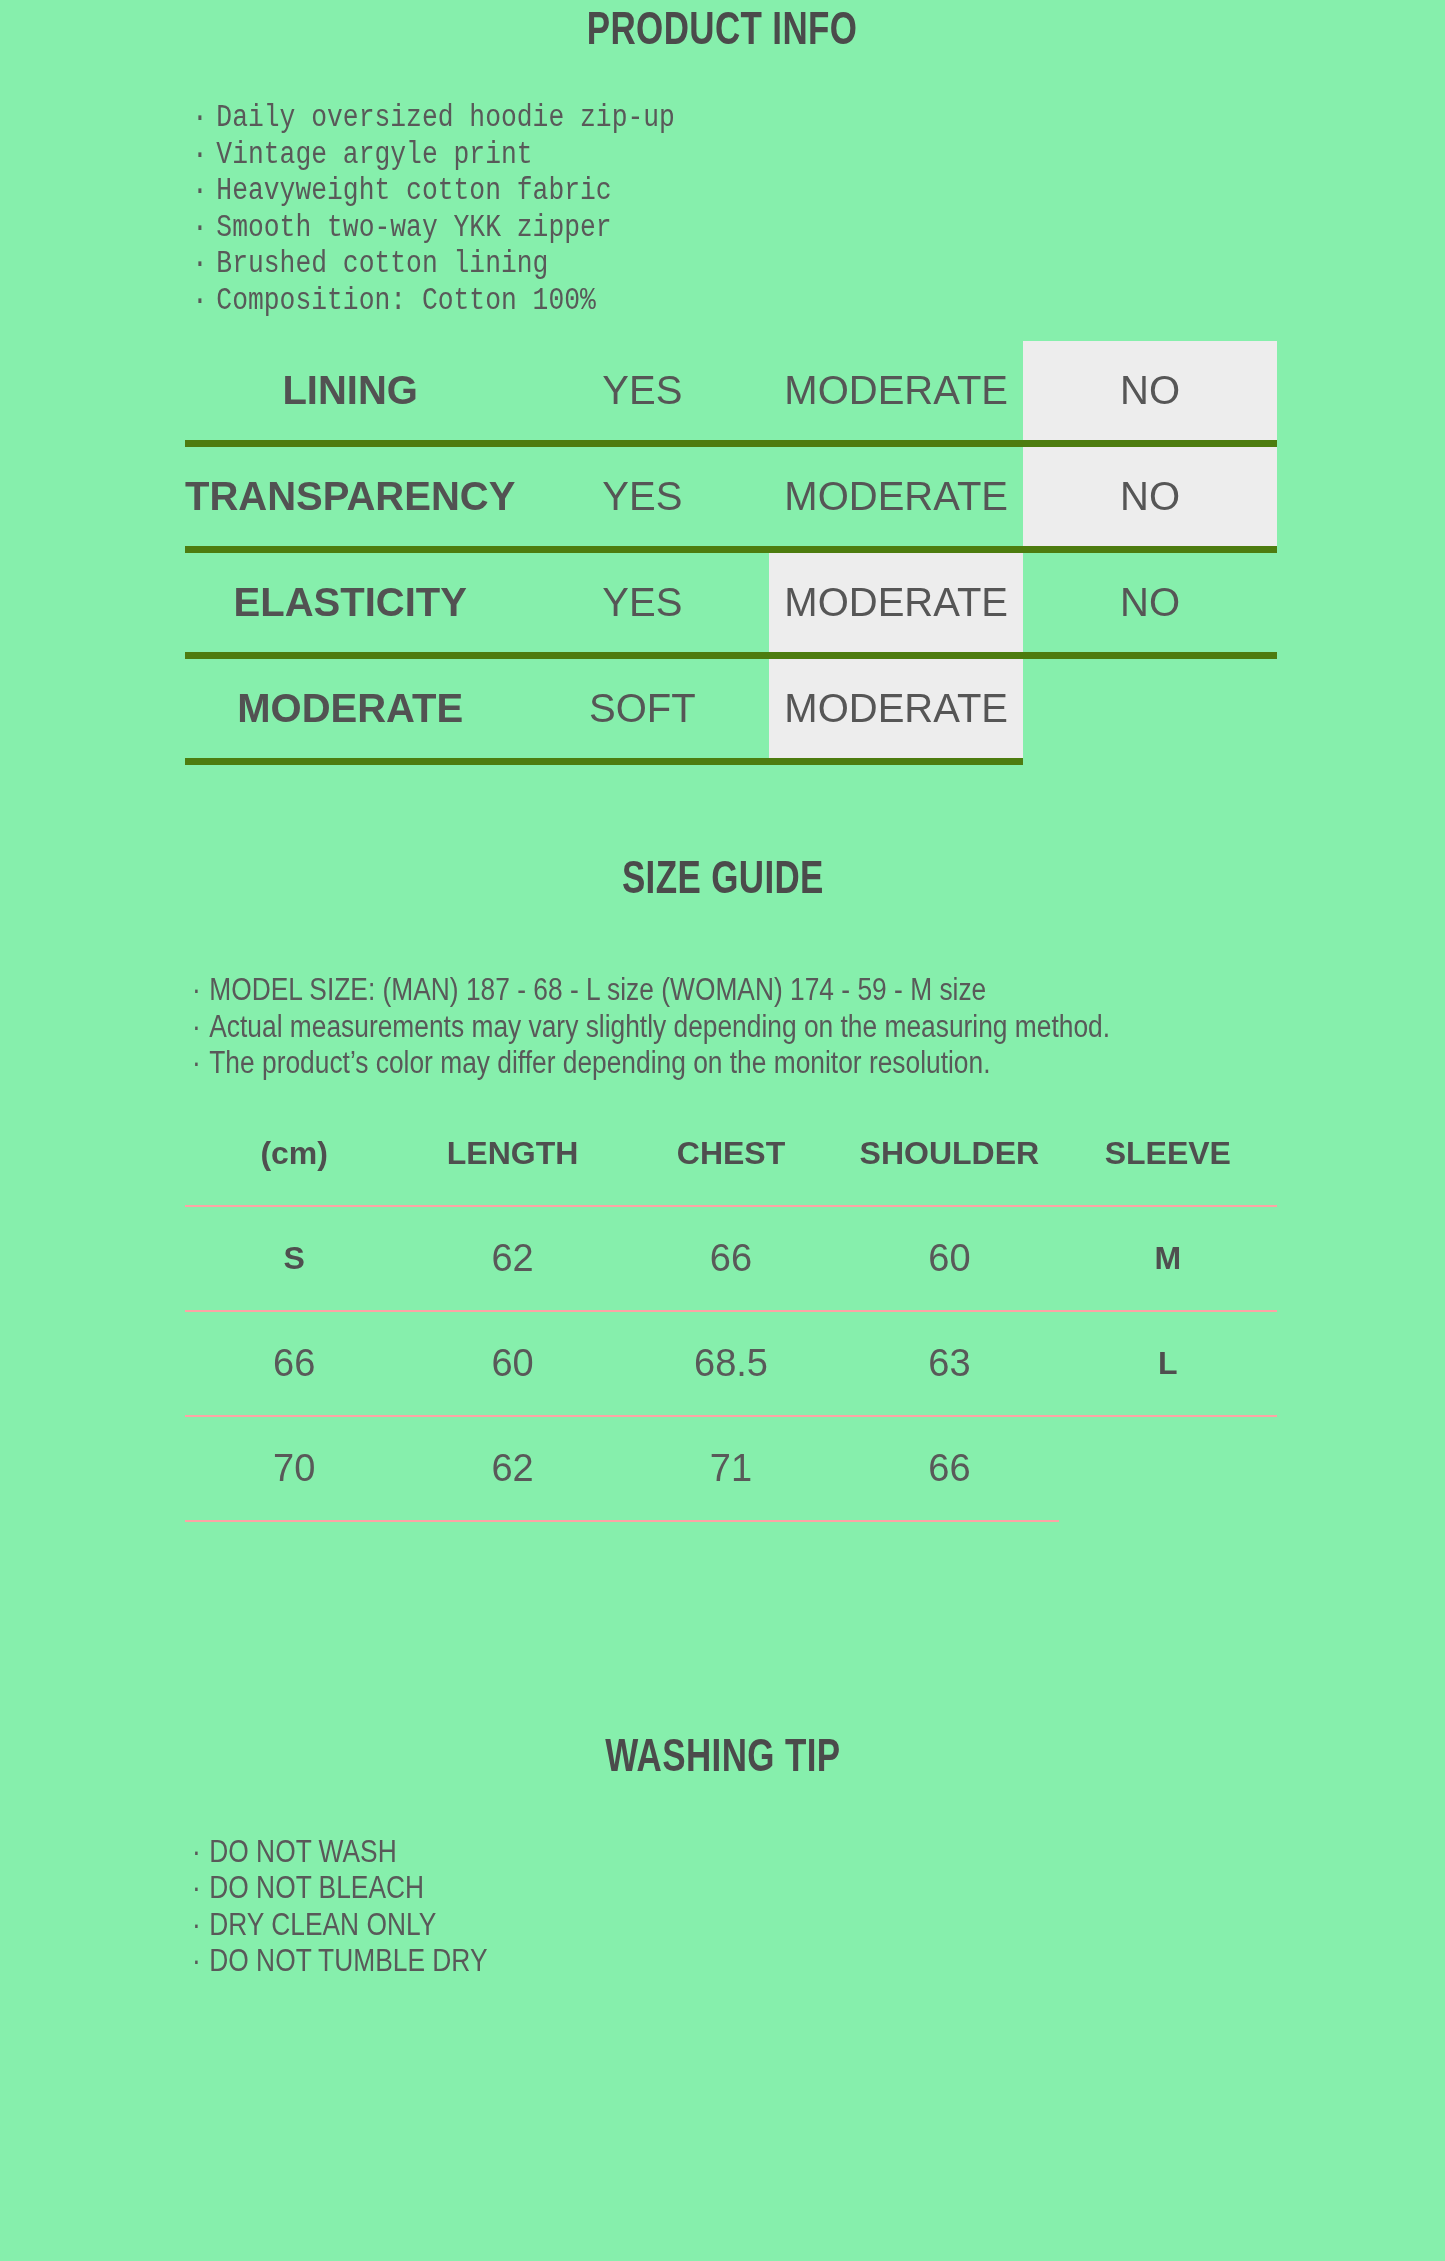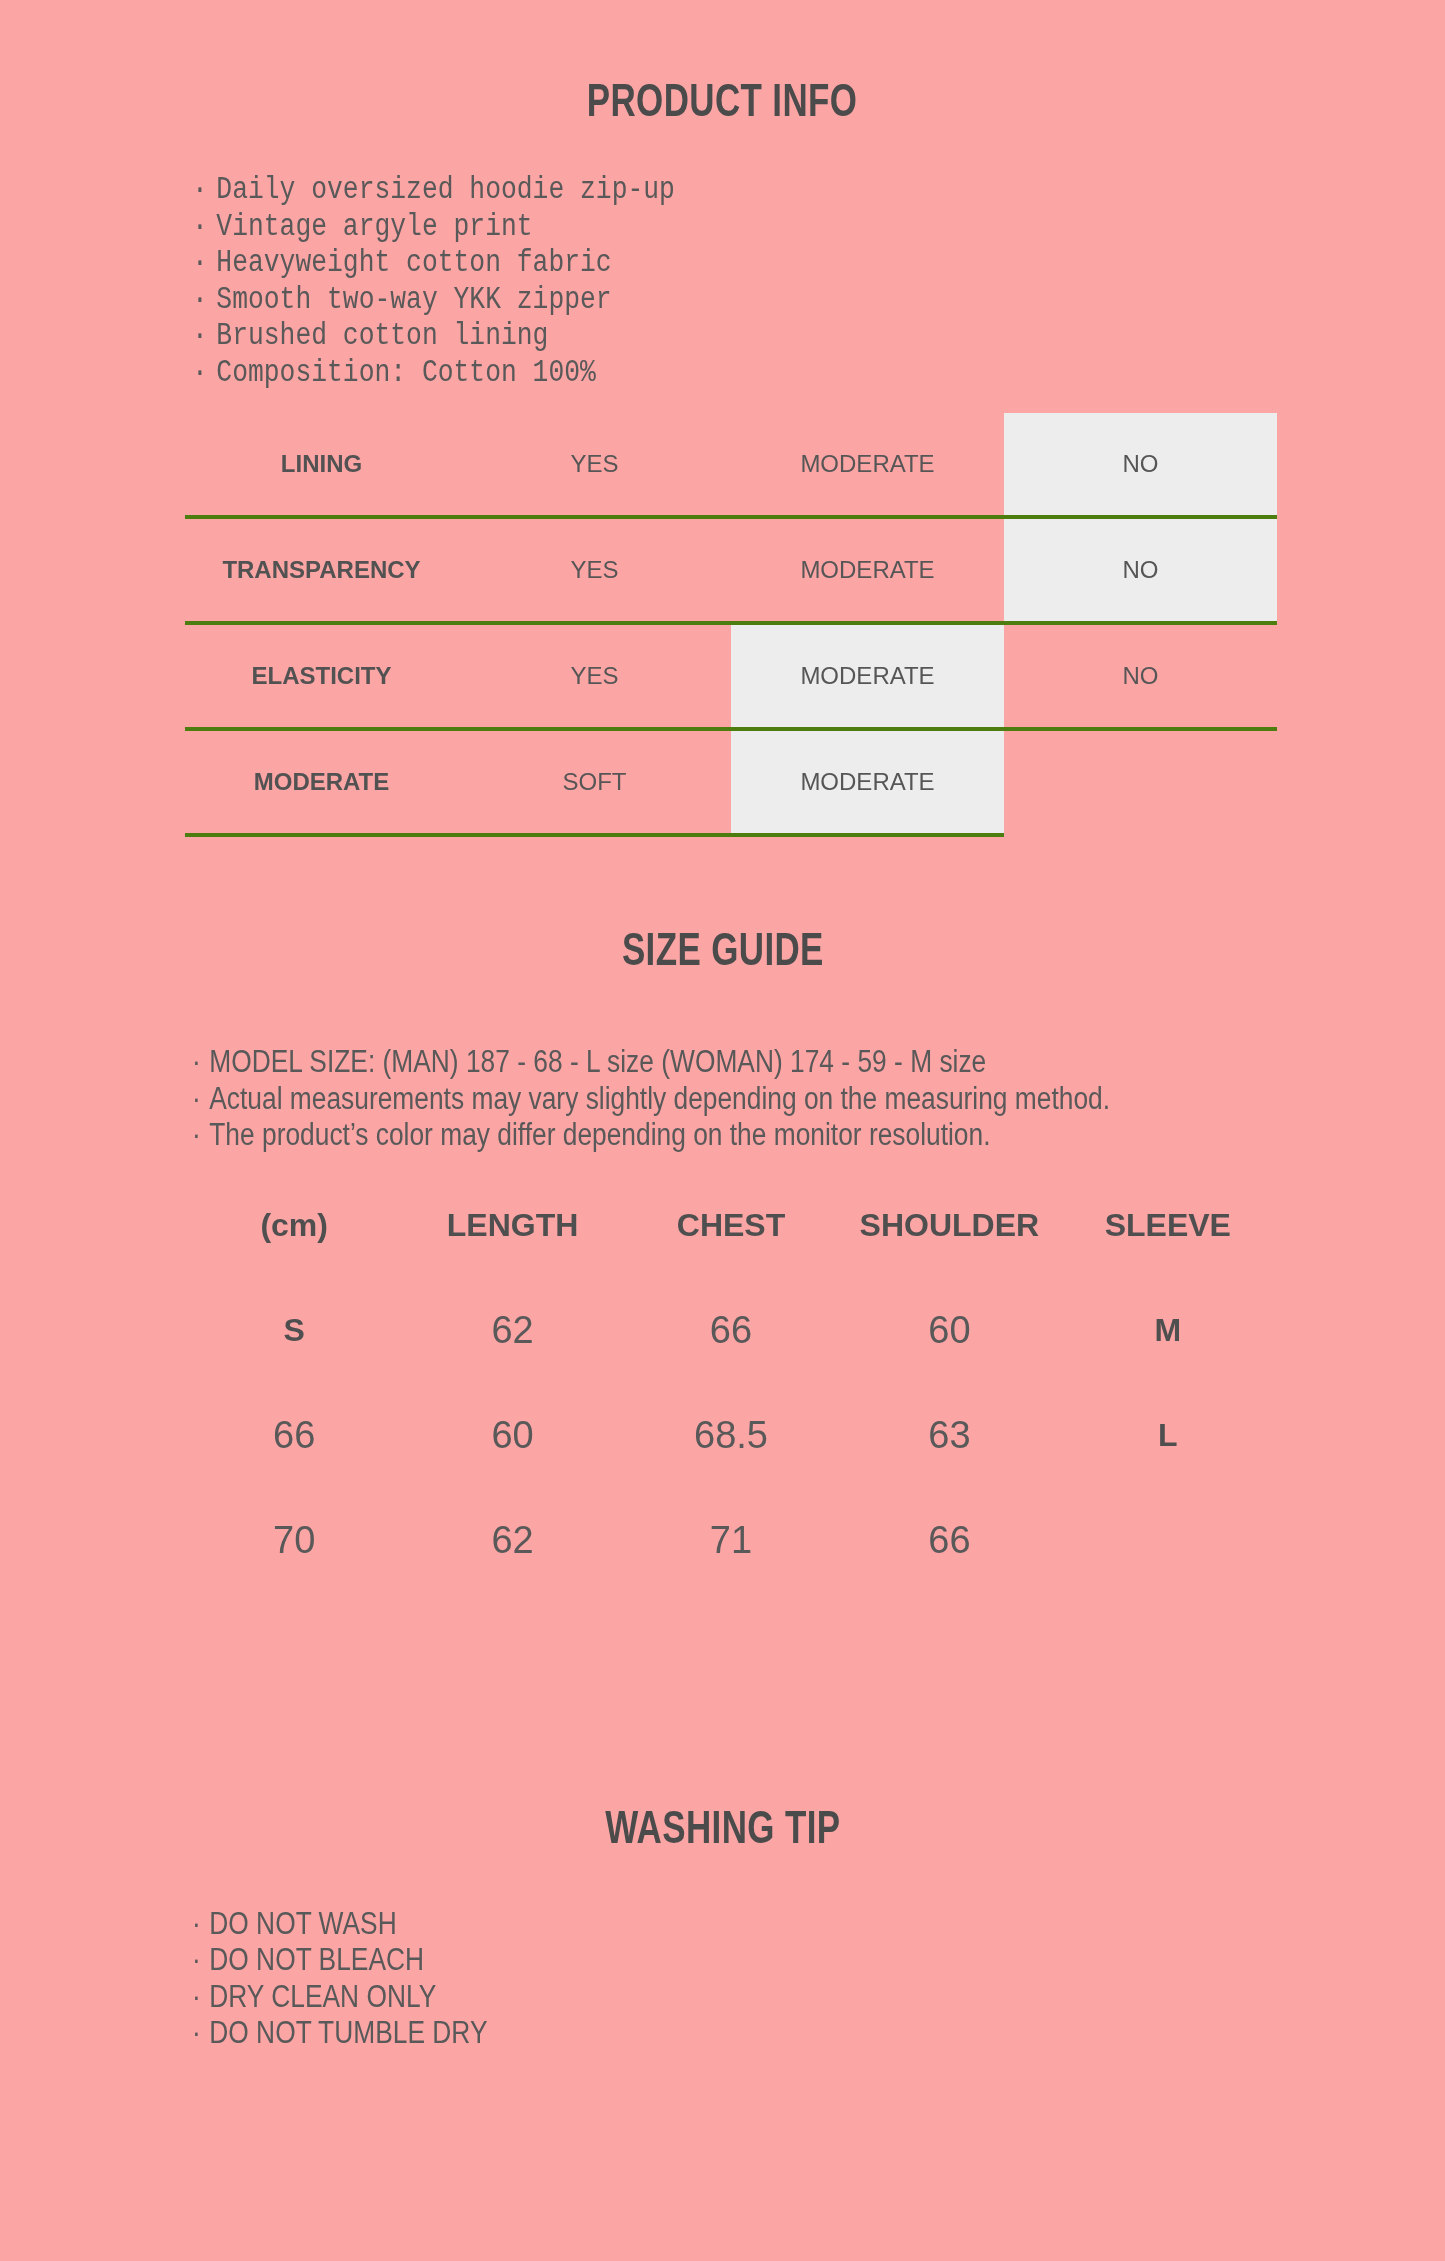--- a/index.html
+++ b/index.html
@@ -1,21 +1,20 @@
 <!DOCTYPE html>
 <html><head>
 <meta charset="utf-8">
 <style>
   html,body{margin:0;padding:0;background:#ffffff;}
   .page{
     position:relative;
     width:1445px;height:2261px;
     box-sizing:border-box;
-    padding-top:72px;
-    background:#fca5a5;
+    background:#86efac;
     font-family:"Liberation Sans", sans-serif;
     color:#595959;
     overflow:hidden;
   }
   
   h2.sec-title{
     margin:0;padding:0;
     text-align:center;
     font-size:46px;line-height:56px;
     font-weight:bold;color:#4b4b4b;
@@ -45,22 +44,22 @@
   .ftable{
     margin:22px 0 0 185px;
     width:1092px;
     display:grid;
     grid-template-columns:repeat(4,1fr);
   }
   .ftable .cell{
     box-sizing:border-box;
     height:106px;
     display:flex;align-items:center;justify-content:center;
-    border-bottom:4px solid #4d7c0f;
-    font-size:24px;color:#565656;text-align:center;
+    border-bottom:7px solid #4d7c0f;
+    font-size:40px;color:#565656;text-align:center;
   }
   .ftable .cell.lab{font-weight:bold;color:#525252;}
   .ftable .cell.hl{background:#ededed;}
 
   
   .stable{
     margin:20px 0 0 185px;
     width:1092px;
     display:grid;
     grid-template-columns:repeat(5,1fr);

